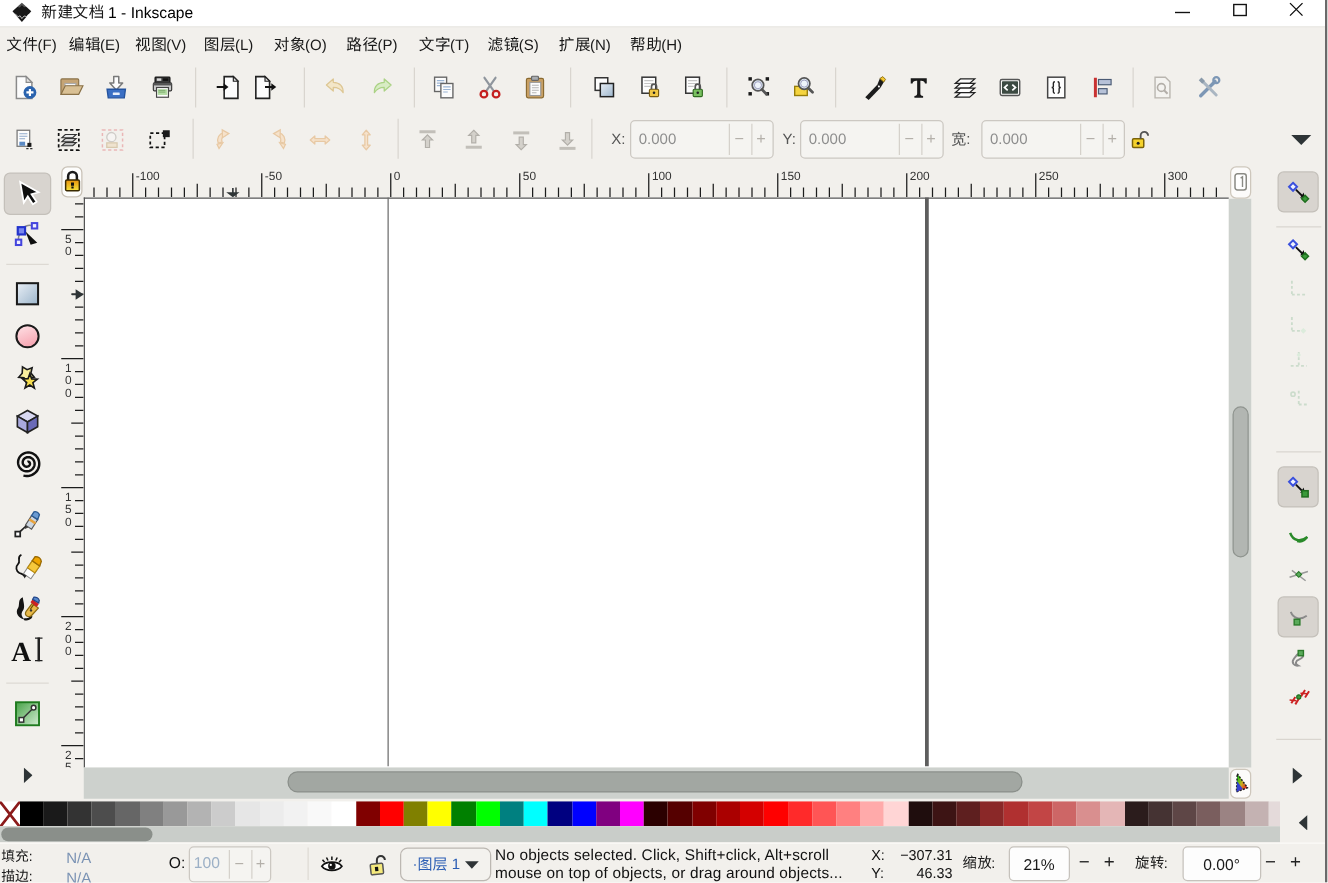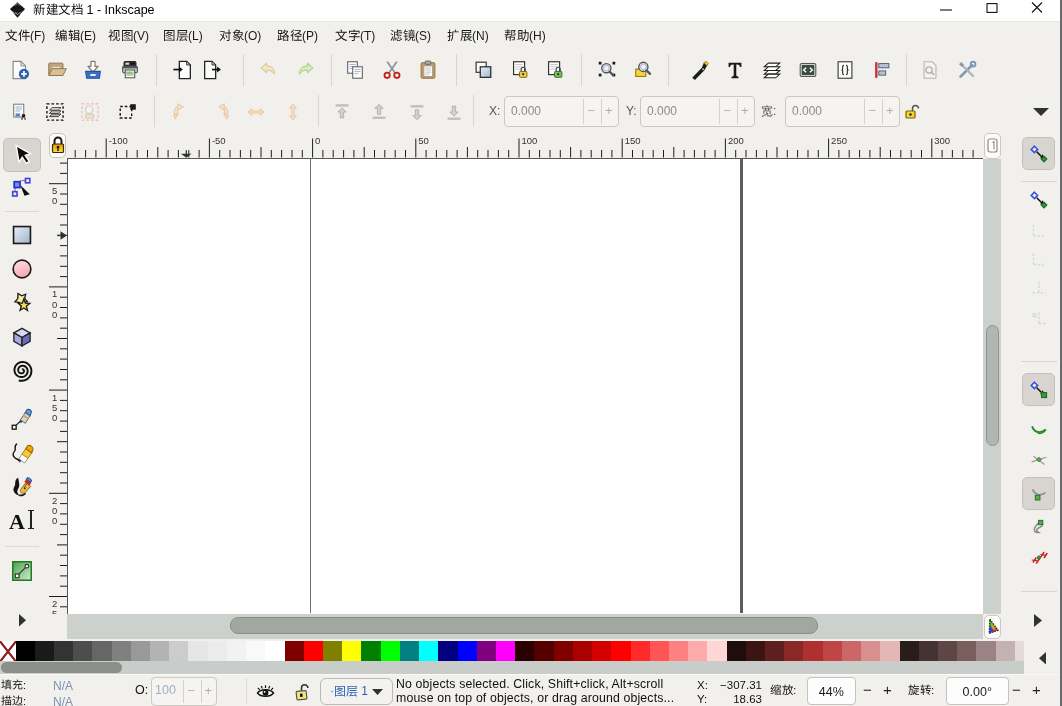--- a/index.html
+++ b/index.html
@@ -741,27 +741,27 @@
     </svg><svg class="cj" width="12" height="12" viewBox="0 0 1000 1000" style="fill:#2a5db4;vertical-align:-0.13em">
       <use href="#g9"></use>
     </svg> 1</div>
 <svg class="ico" style="left:371px;top:688px" width="13" height="8" viewBox="0 0 13 8">
     <path d="M1 1l5.5 6L12 1z" fill="#2e3436"></path>
   </svg>
 <div class="a" style="left:396px;top:678px;width:294px;height:28px;overflow:hidden;font-size:12.3px;color:#111;line-height:13.8px;white-space:nowrap;letter-spacing:0.15px">No objects selected. Click, Shift+click, Alt+scroll<br>mouse on top of objects, or drag around objects...</div>
 <div class="a" style="left:697px;top:678.5px;font-size:11.5px;color:#111">X:</div>
 <div class="a" style="left:697px;top:692.5px;font-size:11.5px;color:#111">Y:</div>
 <div class="a" style="left:712px;top:678.5px;width:50px;font-size:11.5px;color:#111;text-align:right">−307.31</div>
-<div class="a" style="left:712px;top:692.5px;width:50px;font-size:11.5px;color:#111;text-align:right">18.63</div>
+<div class="a" style="left:712px;top:692.5px;width:50px;font-size:11.5px;color:#111;text-align:right">46.33</div>
 <div class="a" style="left:770px;top:684px;font-size:11.5px;color:#111"><svg class="cj" width="11.5" height="11.5" viewBox="0 0 1000 1000" style="fill:#1a1a1a;vertical-align:-0.13em">
       <use href="#g26"></use>
     </svg><svg class="cj" width="11.5" height="11.5" viewBox="0 0 1000 1000" style="fill:#1a1a1a;vertical-align:-0.13em">
       <use href="#g27"></use>
     </svg>:</div>
-<div class="wfld" style="left:807px;top:676.5px;width:48.5px;height:28.5px;font-size:12.5px;padding-top:7px">44%</div>
+<div class="wfld" style="left:807px;top:676.5px;width:48.5px;height:28.5px;font-size:12.5px;padding-top:7px">21%</div>
 <div class="a" style="left:863px;top:681px;font-size:15px;color:#222">−</div>
 <div class="a" style="left:883px;top:681px;font-size:15px;color:#222">+</div>
 <div class="a" style="left:908px;top:684px;font-size:11.5px;color:#111"><svg class="cj" width="11.5" height="11.5" viewBox="0 0 1000 1000" style="fill:#1a1a1a;vertical-align:-0.13em">
       <use href="#g28"></use>
     </svg><svg class="cj" width="11.5" height="11.5" viewBox="0 0 1000 1000" style="fill:#1a1a1a;vertical-align:-0.13em">
       <use href="#g29"></use>
     </svg>:</div>
 <div class="wfld" style="left:946px;top:676.5px;width:62.5px;height:28.5px;font-size:12.5px;padding-top:7px">0.00°</div>
 <div class="a" style="left:1012px;top:681px;font-size:15px;color:#222">−</div>
 <div class="a" style="left:1032px;top:681px;font-size:15px;color:#222">+</div>

